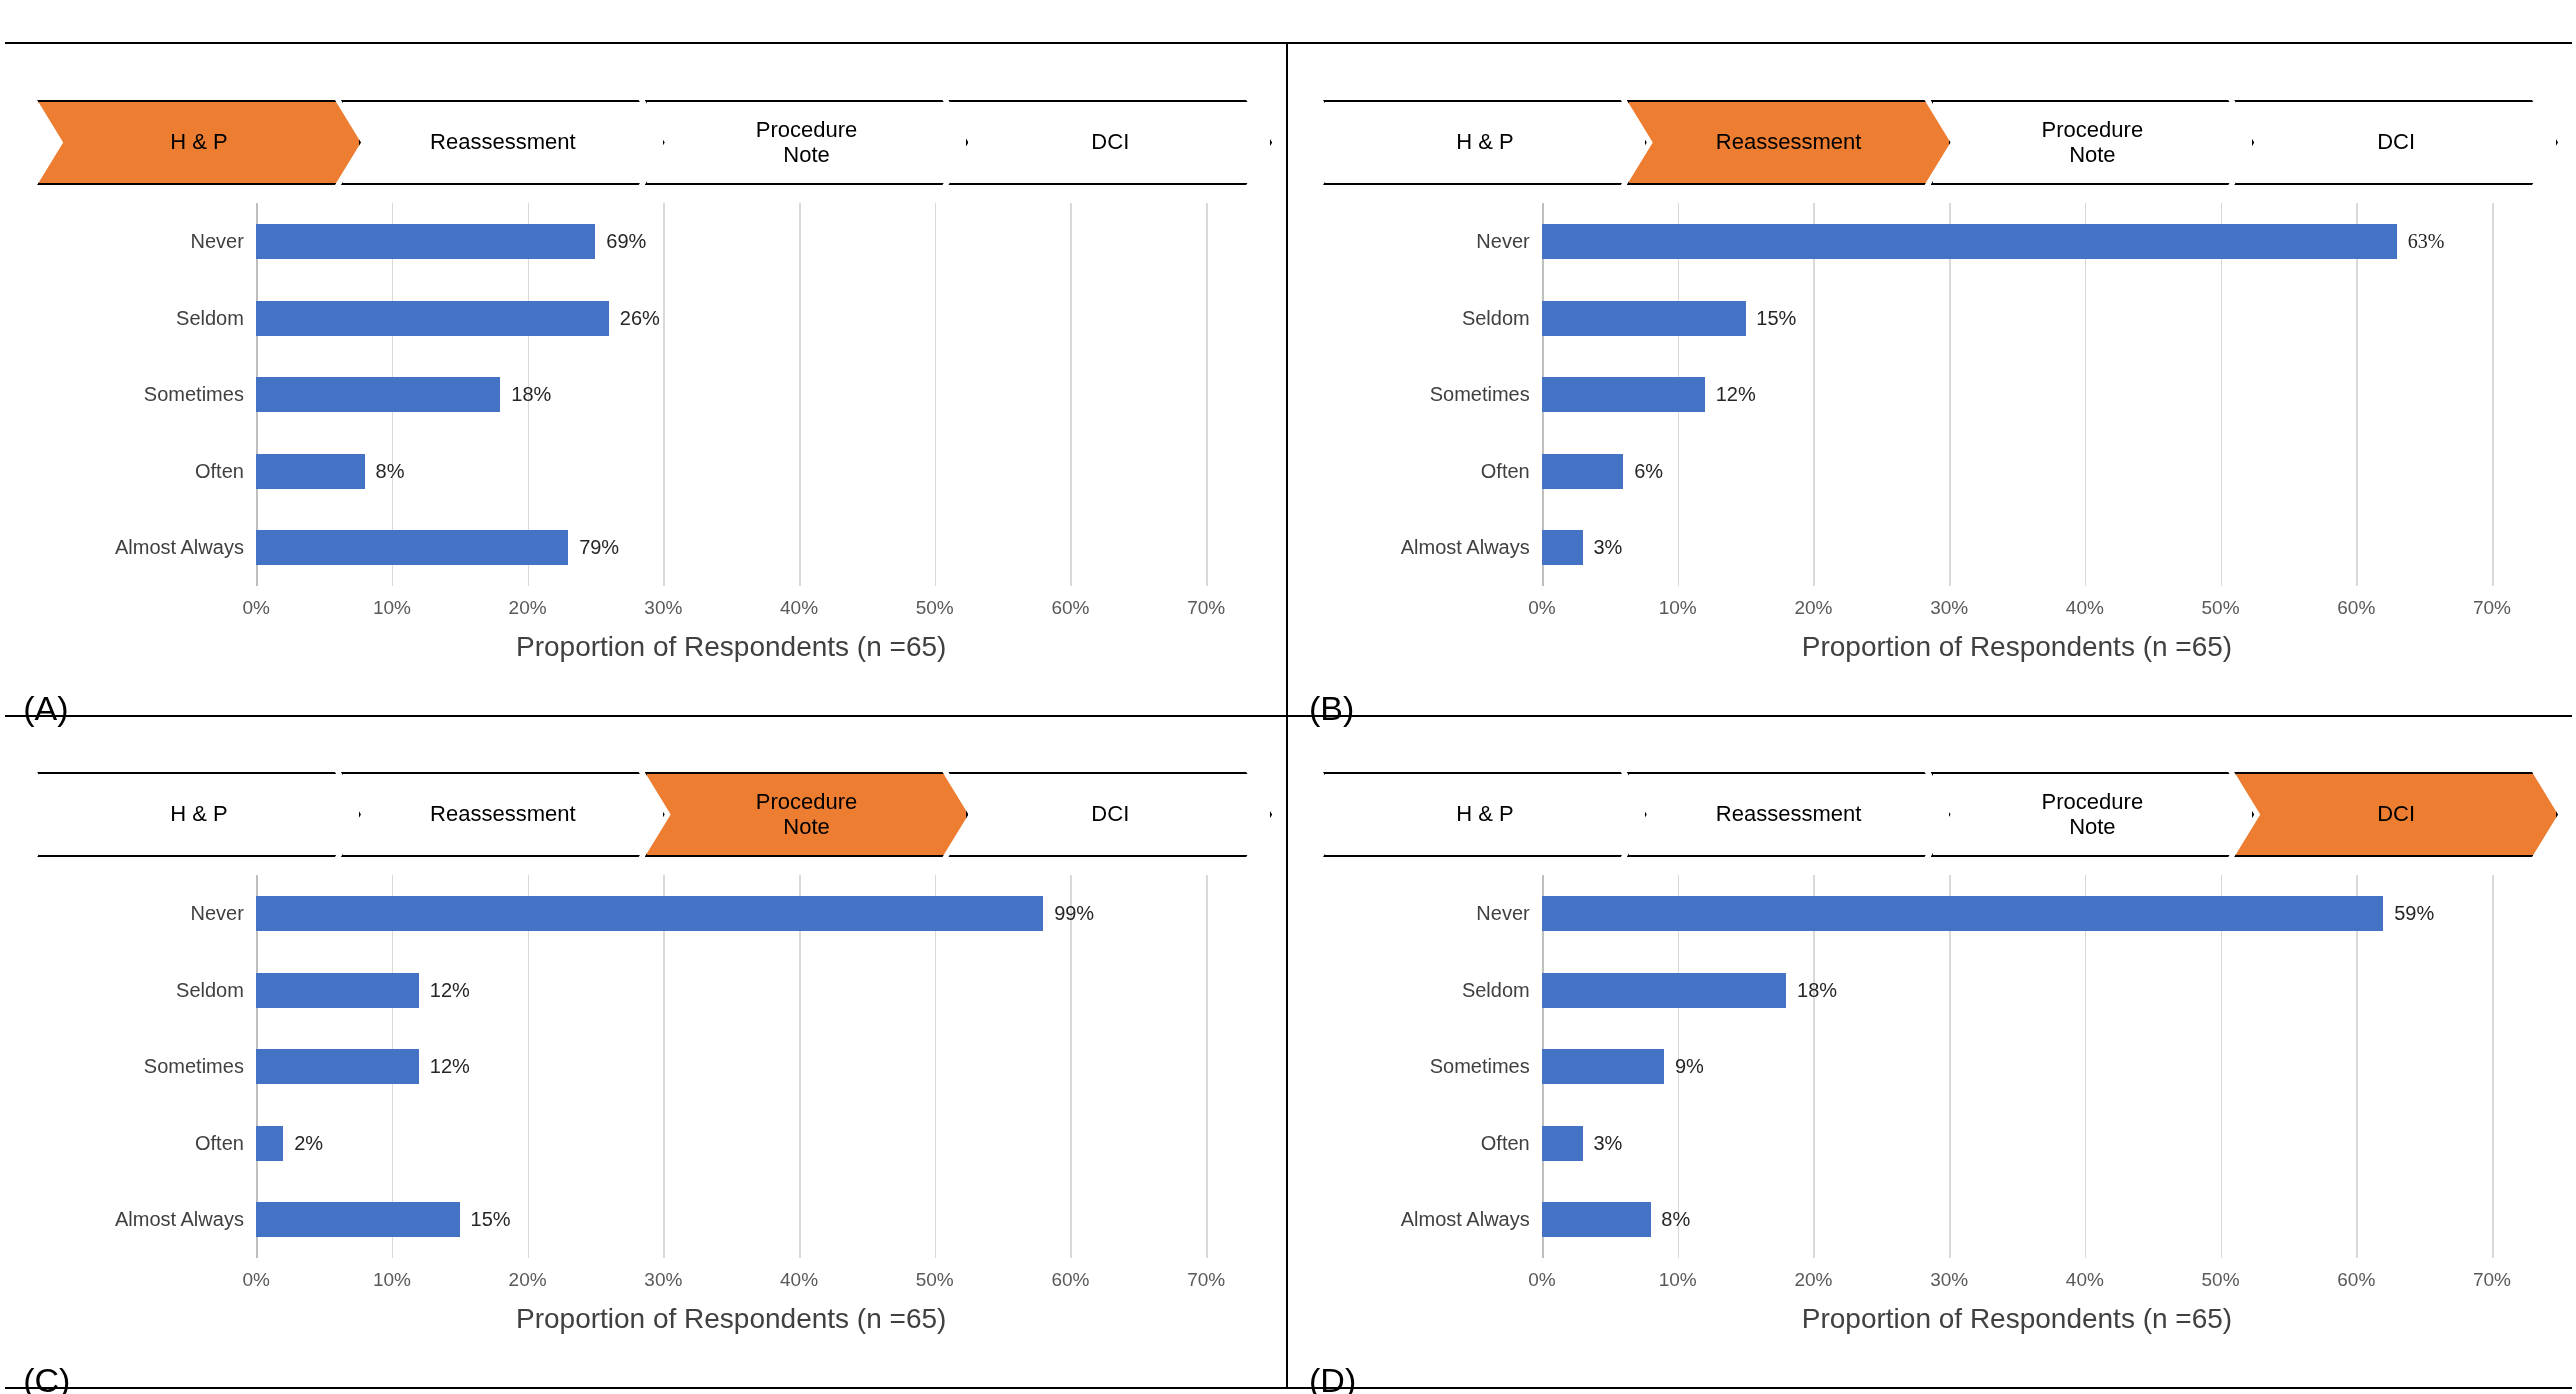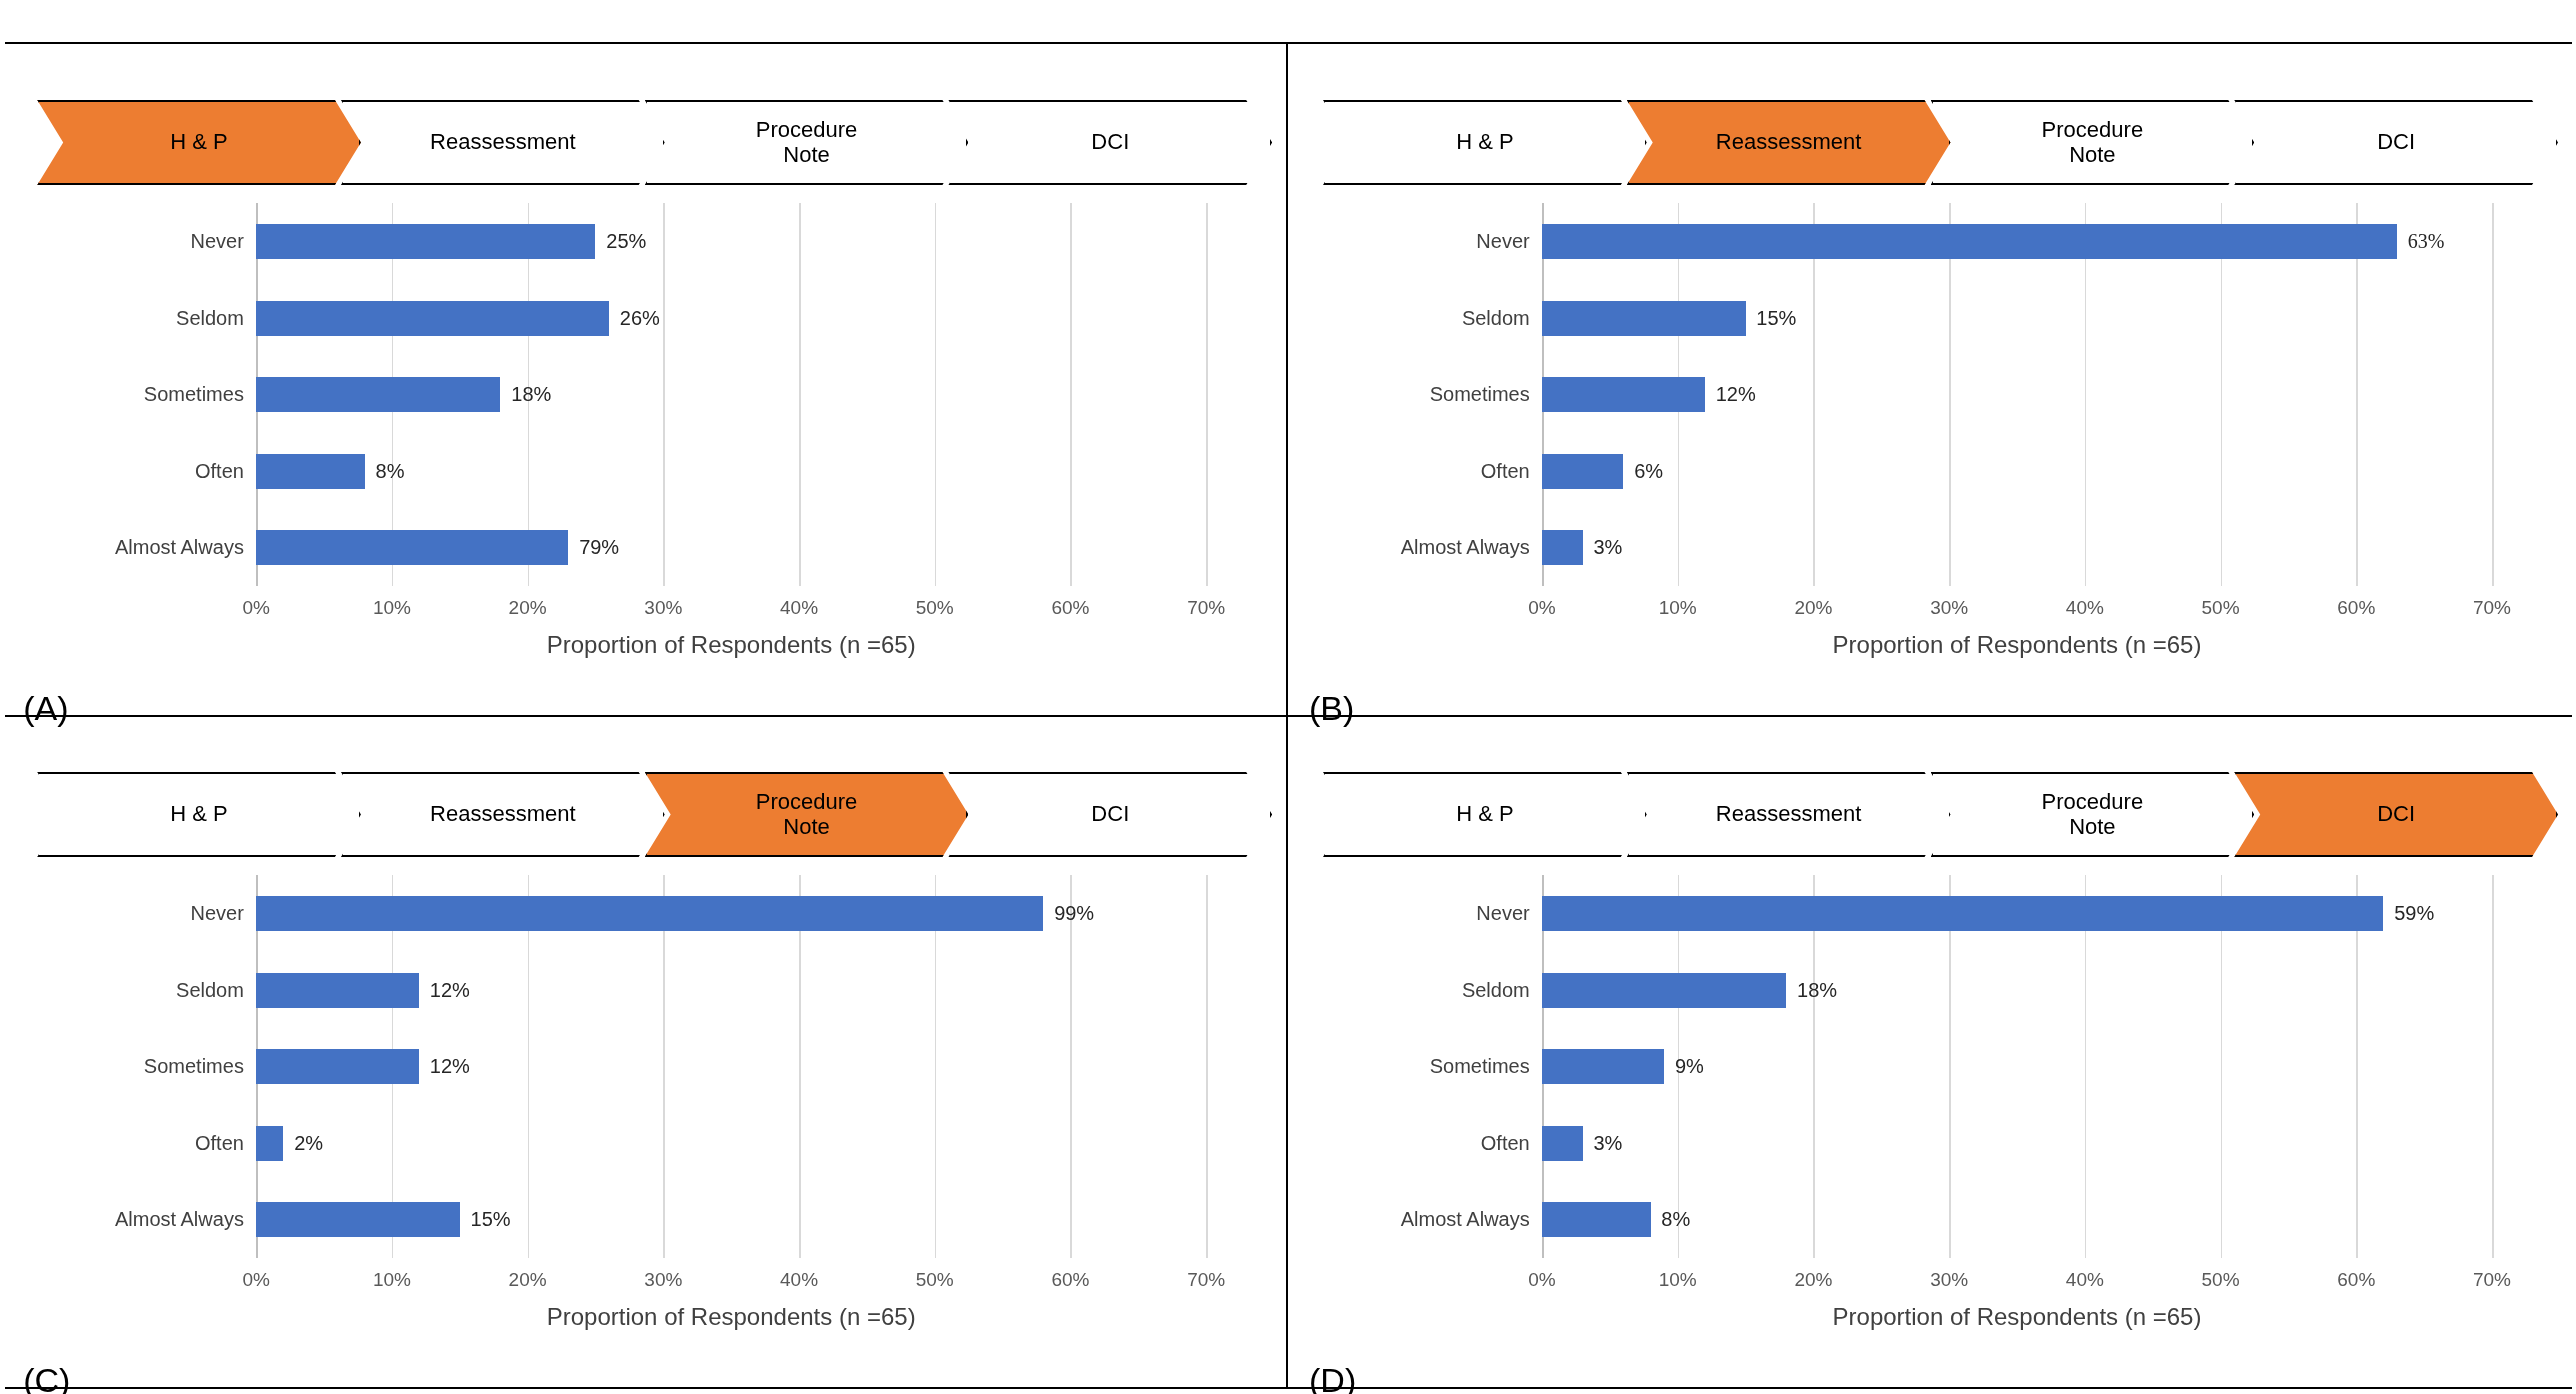--- a/index.html
+++ b/index.html
@@ -160,21 +160,21 @@
     color: #595959;
     white-space: nowrap;
     font-family: "Liberation Sans", sans-serif;
   }
   .axis-title {
     position: absolute;
     top: 428px;
     left: 219px;
     right: 46px;
     text-align: center;
-    font-size: 24px;
+    font-size: 28px;
     color: #404040;
     font-family: "Liberation Sans", sans-serif;
   }
 
   
   .panel-letter {
     position: absolute;
     font-size: 34px;
     font-weight: 400;
     color: #000;
@@ -227,21 +227,21 @@
             <div class="tick-label" style="left: 57.1429%;">40%</div>
             <div class="gridline" style="left: 71.4286%;"></div>
             <div class="tick-label" style="left: 71.4286%;">50%</div>
             <div class="gridline" style="left: 85.7143%;"></div>
             <div class="tick-label" style="left: 85.7143%;">60%</div>
             <div class="gridline" style="left: 100%;"></div>
             <div class="tick-label" style="left: 100%;">70%</div>
             <div class="bar-row" style="top: 0px;">
               <div class="cat-label">Never</div>
               <div class="bar" style="width: 35.7143%; background: rgb(68, 114, 196);"></div>
-              <div class="bar-value" style="left: calc(35.7143% + 10.8px);">25%</div>
+              <div class="bar-value" style="left: calc(35.7143% + 10.8px);">69%</div>
             </div>
             <div class="bar-row" style="top: 77px;">
               <div class="cat-label">Seldom</div>
               <div class="bar" style="width: 37.1429%; background: rgb(68, 114, 196);"></div>
               <div class="bar-value" style="left: calc(37.1429% + 10.8px);">26%</div>
             </div>
             <div class="bar-row" style="top: 153px;">
               <div class="cat-label">Sometimes</div>
               <div class="bar" style="width: 25.7143%; background: rgb(68, 114, 196);"></div>
               <div class="bar-value" style="left: calc(25.7143% + 10.8px);">18%</div>

